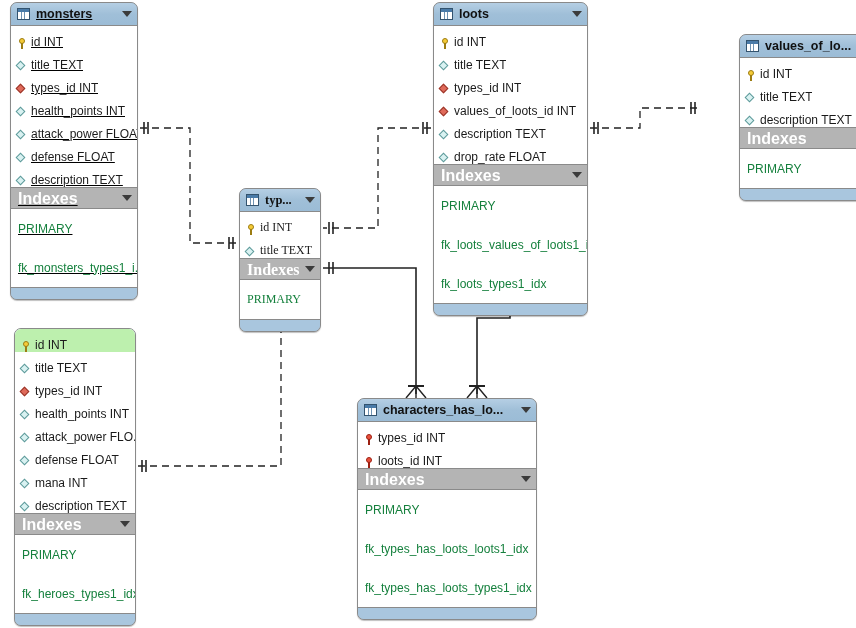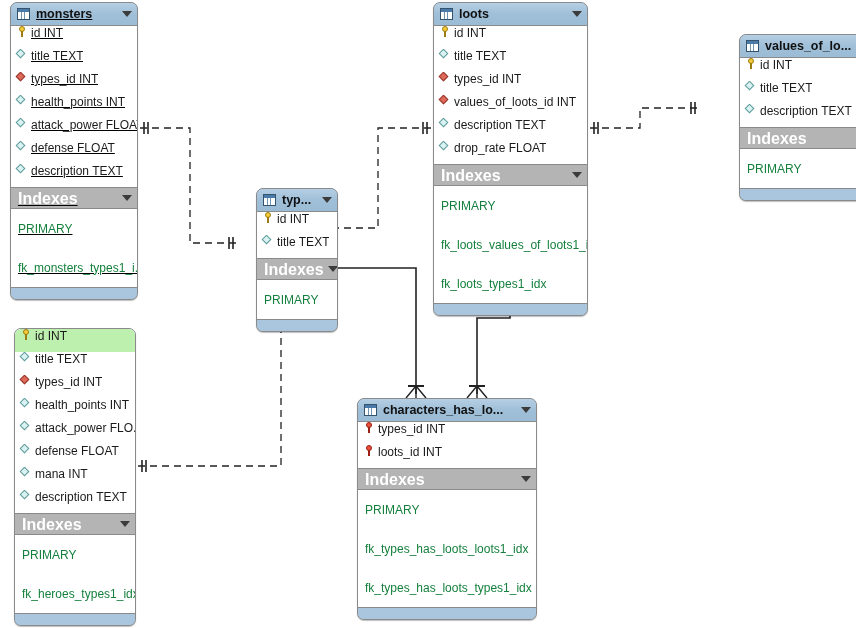--- a/index.html
+++ b/index.html
@@ -90,21 +90,21 @@
     margin-left: 4px;
   }
   .cols {
     background: #ffffff;
     border-bottom: 1px solid #8a8a8a;
   }
   .col-row {
     height: 23px;
     box-sizing: border-box;
     display: flex;
-    align-items: flex-start;
+    align-items: flex-end;
     padding-left: 5px;
     font-size: 12px;
     color: #1a1a1a;
     white-space: nowrap;
     overflow: hidden;
   }
   .col-row.selected {
     background: #bdf0ae;
   }
   .col-label {
@@ -389,21 +389,21 @@
       </div>
       <div class="idx-header">
         <span class="idx-title">Indexes</span>
         <span class="caret"></span>
       </div>
       <div class="idx-body">
         <div class="idx-row">PRIMARY</div>
       </div>
       <div class="tbl-footer"></div>
     </div>
-    <div class="table-node" style="left: 256px; top: 188px; width: 82px;">
+    <div class="table-node" style="left: 239px; top: 188px; width: 82px; font-family: Liberation Serif, serif;">
       <div class="tbl-header">
         <span class="tbl-icon"></span>
         <span class="tbl-title">typ...</span>
         <span class="caret"></span>
       </div>
       <div class="cols">
         <div class="col-row">
           <span class="ci pk"></span>
           <span class="col-label">id INT</span>
         </div>

